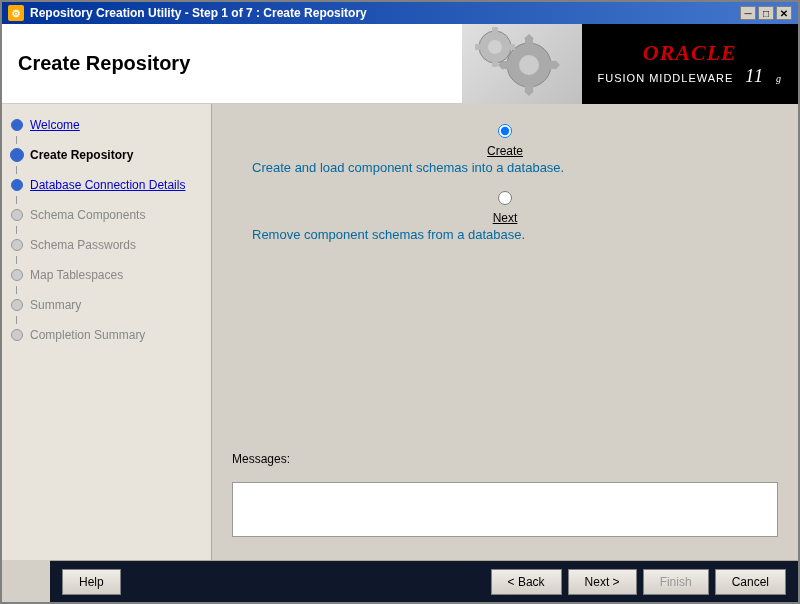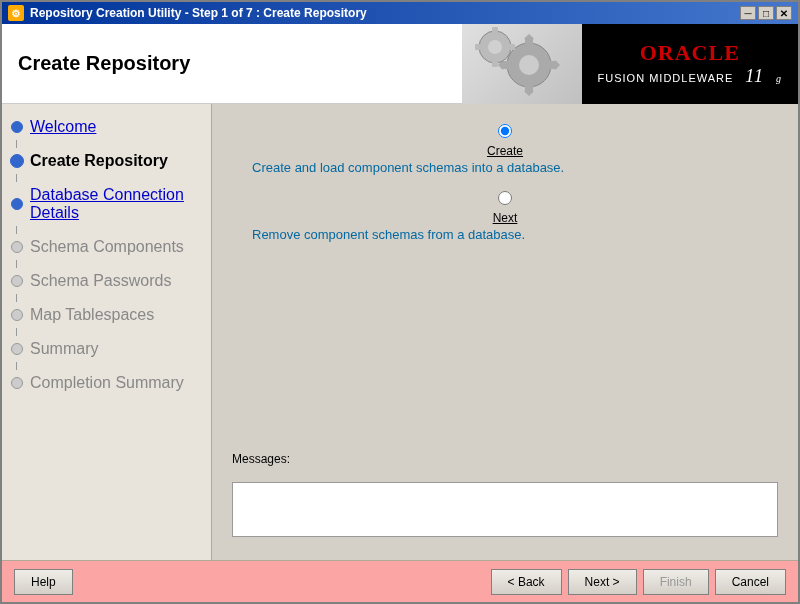--- a/index.html
+++ b/index.html
@@ -113,20 +113,21 @@
       flex-direction: column;
       align-items: center;
       justify-content: center;
       min-width: 180px;
     }
 
     .oracle-logo-text {
       color: #cc0000;
       font-size: 22px;
       font-weight: bold;
+      font-style: italic;
       font-family: serif;
       letter-spacing: 1px;
     }
 
     .oracle-subtitle {
       color: white;
       font-size: 11px;
       letter-spacing: 1px;
       display: flex;
       align-items: baseline;
@@ -200,21 +201,21 @@
       width: 14px;
       height: 14px;
     }
 
     .step-circle.inactive {
       background: #ccc;
       border-color: #999;
     }
 
     .nav-label {
-      font-size: 16px;
+      font-size: 12px;
       color: #000;
     }
 
     .nav-label.link {
       color: #0000cc;
       text-decoration: underline;
     }
 
     .nav-label.current {
       font-weight: bold;
@@ -286,28 +287,29 @@
     .messages-box {
       width: 100%;
       height: 55px;
       background: white;
       border: 1px solid #999;
       resize: none;
     }
 
     
     .bottom-bar {
-      background: #fca5a5;
+      background: #0f172a;
       border-top: 1px solid #b0a898;
       padding: 6px 12px;
       display: flex;
       align-items: center;
       justify-content: space-between;
       flex-shrink: 0;
       height: 42px;
+      margin-left: 48px;
     }
 
     .bottom-left {
       display: flex;
     }
 
     .bottom-right {
       display: flex;
       gap: 6px;
     }

